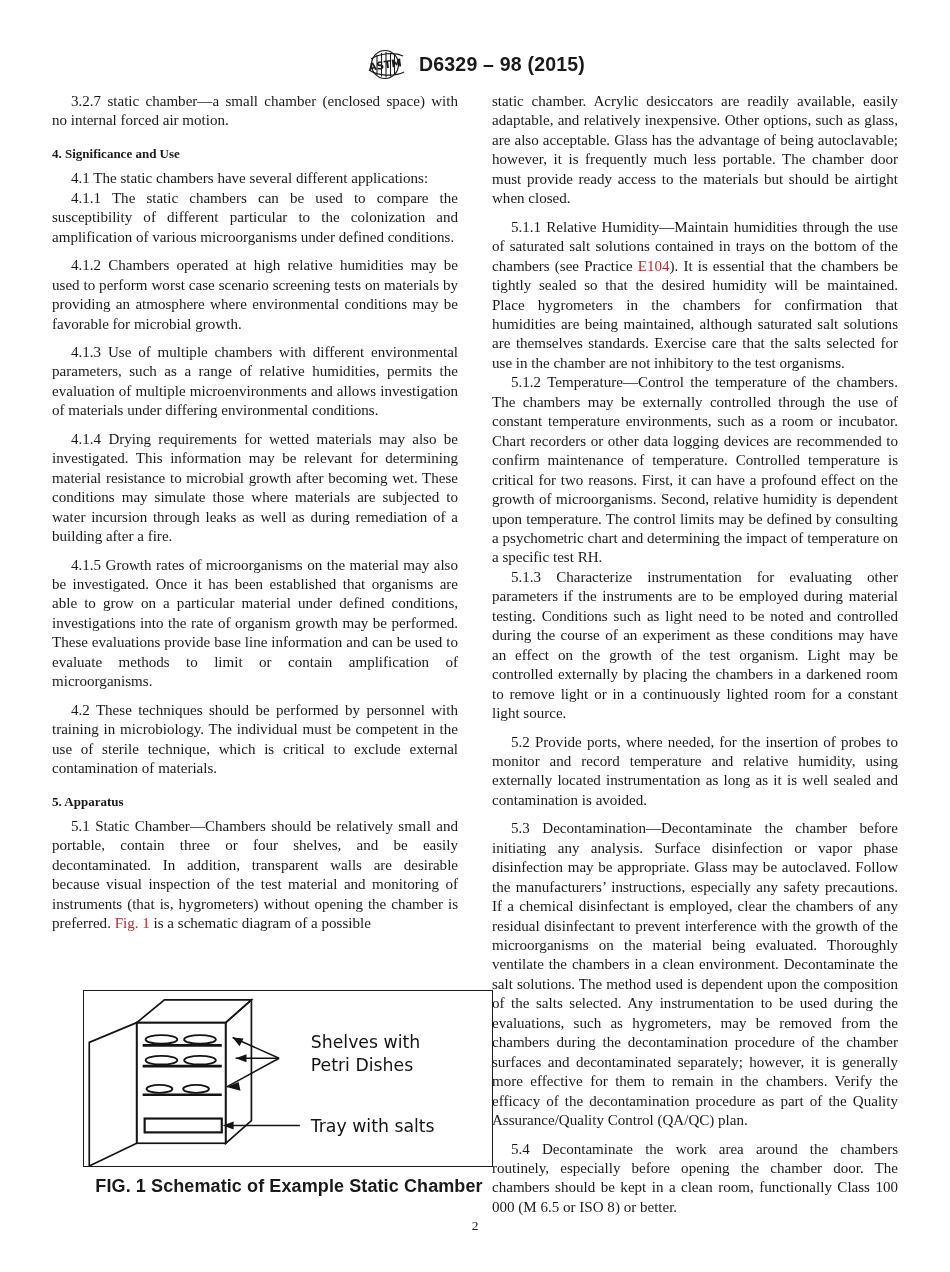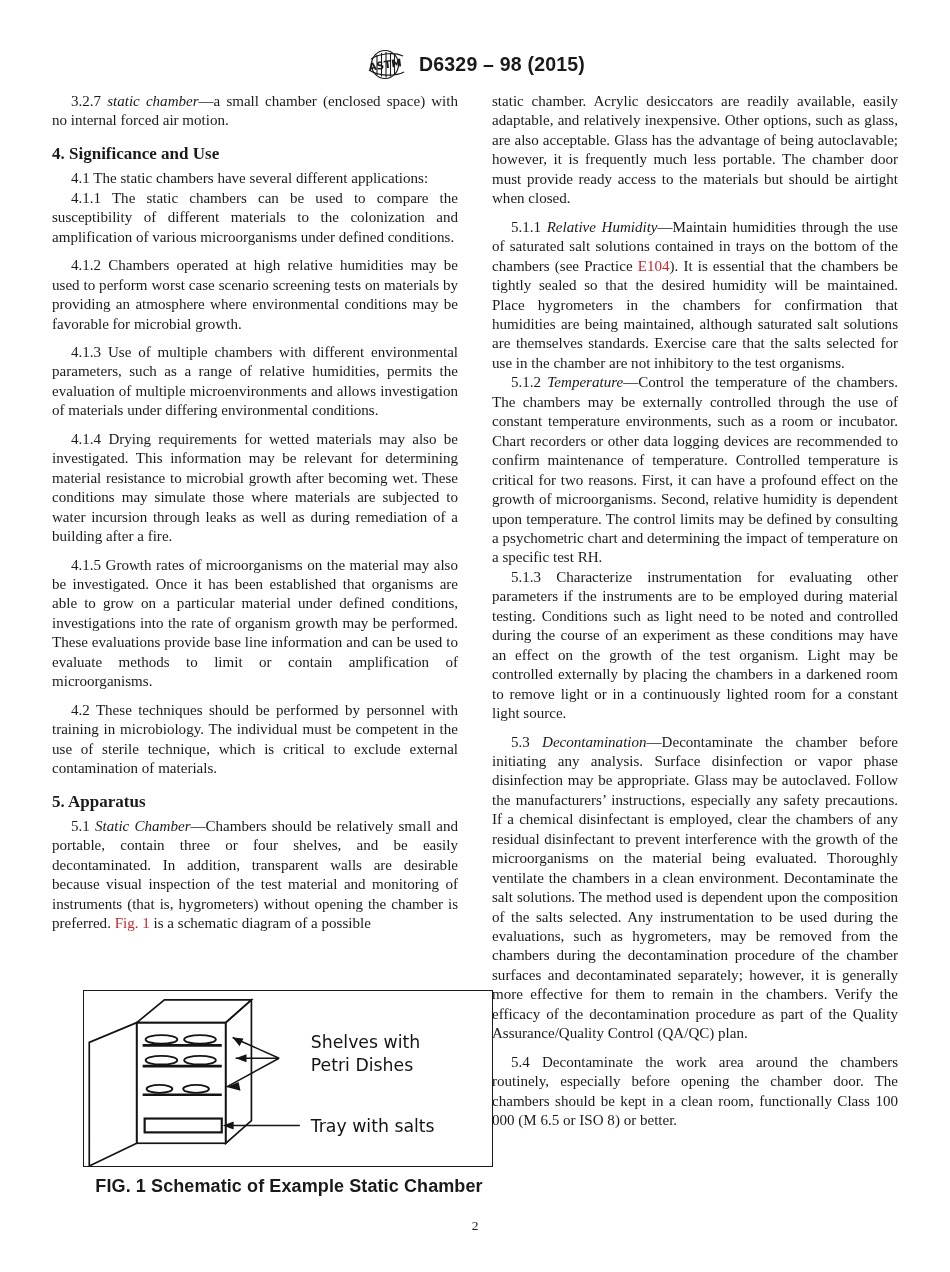--- a/index.html
+++ b/index.html
@@ -72,28 +72,27 @@
   p.para.cont {
     text-indent: 0;
   }
   p.gap-before {
     margin-top: 9px;
   }
   h3.section-head {
     margin: 0;
     padding-top: 13px;
     padding-bottom: 6px;
-    font-size: 17px;
+    font-size: 13px;
     font-weight: bold;
     line-height: 19.45px;
     text-indent: 0;
     text-align: left;
   }
   .ital {
-    font-style: italic;
     margin-top: 16px;
   }
   .xref {
     color: #c1272d;
     font-family: Liberation Serif, serif;
   }
 
   
   .figure-wrap {
     position: absolute;
@@ -174,21 +173,21 @@
 
       <p class="para">
         <span>3.2.7</span>
         <span class="ital">static chamber</span><span>—a small chamber (enclosed space) with no internal forced air motion.</span>
       </p>
 
 
       <h3 class="section-head">4.  Significance and Use</h3>
 
       <p class="para">4.1  The static chambers have several different applications:</p>
-      <p class="para">4.1.1 The static chambers can be used to compare the susceptibility of different materials to the colonization and amplification of various microorganisms under defined conditions.</p>
+      <p class="para">4.1.1 The static chambers can be used to compare the susceptibility of different particular to the colonization and amplification of various microorganisms under defined conditions.</p>
       <p class="para gap-before">4.1.2 Chambers operated at high relative humidities may be used to perform worst case scenario screening tests on materials by providing an atmosphere where environmental conditions may be favorable for microbial growth.</p>
       <p class="para gap-before">4.1.3 Use of multiple chambers with different environmental parameters, such as a range of relative humidities, permits the evaluation of multiple microenvironments and allows investigation of materials under differing environmental conditions.</p>
       <p class="para gap-before">4.1.4 Drying requirements for wetted materials may also be investigated. This information may be relevant for determining material resistance to microbial growth after becoming wet. These conditions may simulate those where materials are subjected to water incursion through leaks as well as during remediation of a building after a fire.</p>
       <p class="para gap-before">4.1.5 Growth rates of microorganisms on the material may also be investigated. Once it has been established that organisms are able to grow on a particular material under defined conditions, investigations into the rate of organism growth may be performed. These evaluations provide base line information and can be used to evaluate methods to limit or contain amplification of microorganisms.</p>
       <p class="para gap-before">4.2 These techniques should be performed by personnel with training in microbiology. The individual must be competent in the use of sterile technique, which is critical to exclude external contamination of materials.</p>
 
       <h3 class="section-head">5.  Apparatus</h3>
 
       <p class="para">
         <span>5.1</span>
@@ -205,20 +204,21 @@
         <span>5.1.1</span>
         <span class="ital">Relative Humidity</span><span>—Maintain humidities through the use of saturated salt solutions contained in trays on the bottom of the chambers (see Practice </span><span class="xref">E104</span><span>). It is essential that the chambers be tightly sealed so that the desired humidity will be maintained. Place hygrometers in the chambers for confirmation that humidities are being maintained, although saturated salt solutions are themselves standards. Exercise care that the salts selected for use in the chamber are not inhibitory to the test organisms.</span>
       </p>
 
       <p class="para">
         <span>5.1.2</span>
         <span class="ital">Temperature</span><span>—Control the temperature of the chambers. The chambers may be externally controlled through the use of constant temperature environments, such as a room or incubator. Chart recorders or other data logging devices are recommended to confirm maintenance of temperature. Controlled temperature is critical for two reasons. First, it can have a profound effect on the growth of microorganisms. Second, relative humidity is dependent upon temperature. The control limits may be defined by consulting a psychometric chart and determining the impact of temperature on a specific test RH.</span>
       </p>
 
       <p class="para">5.1.3 Characterize instrumentation for evaluating other parameters if the instruments are to be employed during material testing. Conditions such as light need to be noted and controlled during the course of an experiment as these conditions may have an effect on the growth of the test organism. Light may be controlled externally by placing the chambers in a darkened room to remove light or in a continuously lighted room for a constant light source.</p>
+      <p class="para gap-before">5.2  Provide ports, where needed, for the insertion of probes to monitor and record temperature and relative humidity, using externally located instrumentation as long as it is well sealed and contamination is avoided.</p>
 
       <p class="para gap-before">
         <span>5.3</span>
         <span class="ital">Decontamination</span><span>—Decontaminate the chamber before initiating any analysis. Surface disinfection or vapor phase disinfection may be appropriate. Glass may be autoclaved. Follow the manufacturers’ instructions, especially any safety precautions. If a chemical disinfectant is employed, clear the chambers of any residual disinfectant to prevent interference with the growth of the microorganisms on the material being evaluated. Thoroughly ventilate the chambers in a clean environment. Decontaminate the salt solutions. The method used is dependent upon the composition of the salts selected. Any instrumentation to be used during the evaluations, such as hygrometers, may be removed from the chambers during the decontamination procedure of the chamber surfaces and decontaminated separately; however, it is generally more effective for them to remain in the chambers. Verify the efficacy of the decontamination procedure as part of the Quality Assurance/Quality Control (QA/QC) plan.</span>
       </p>
 
       <p class="para gap-before">5.4 Decontaminate the work area around the chambers routinely, especially before opening the chamber door. The chambers should be kept in a clean room, functionally Class 100 000 (M 6.5 or ISO 8) or better.</p>
 
     </div>
   </div>

